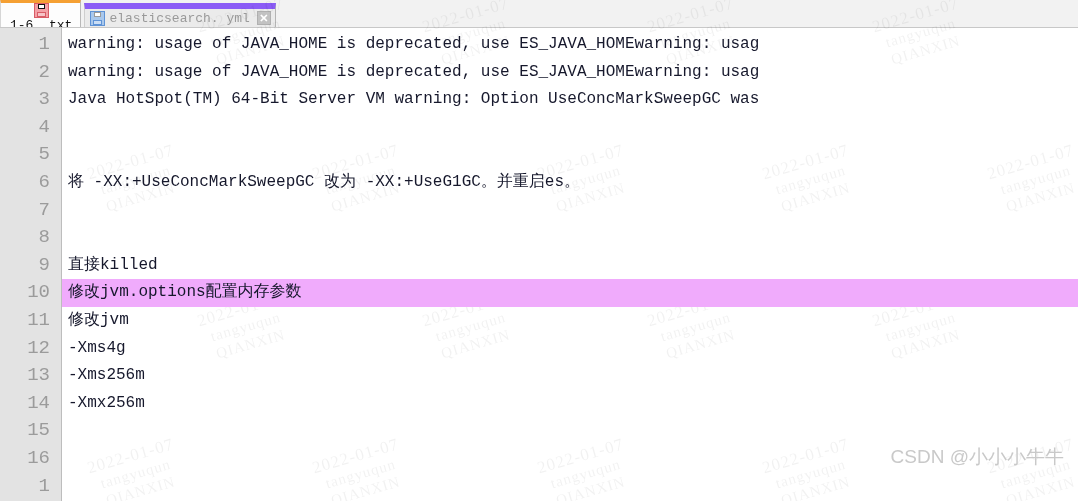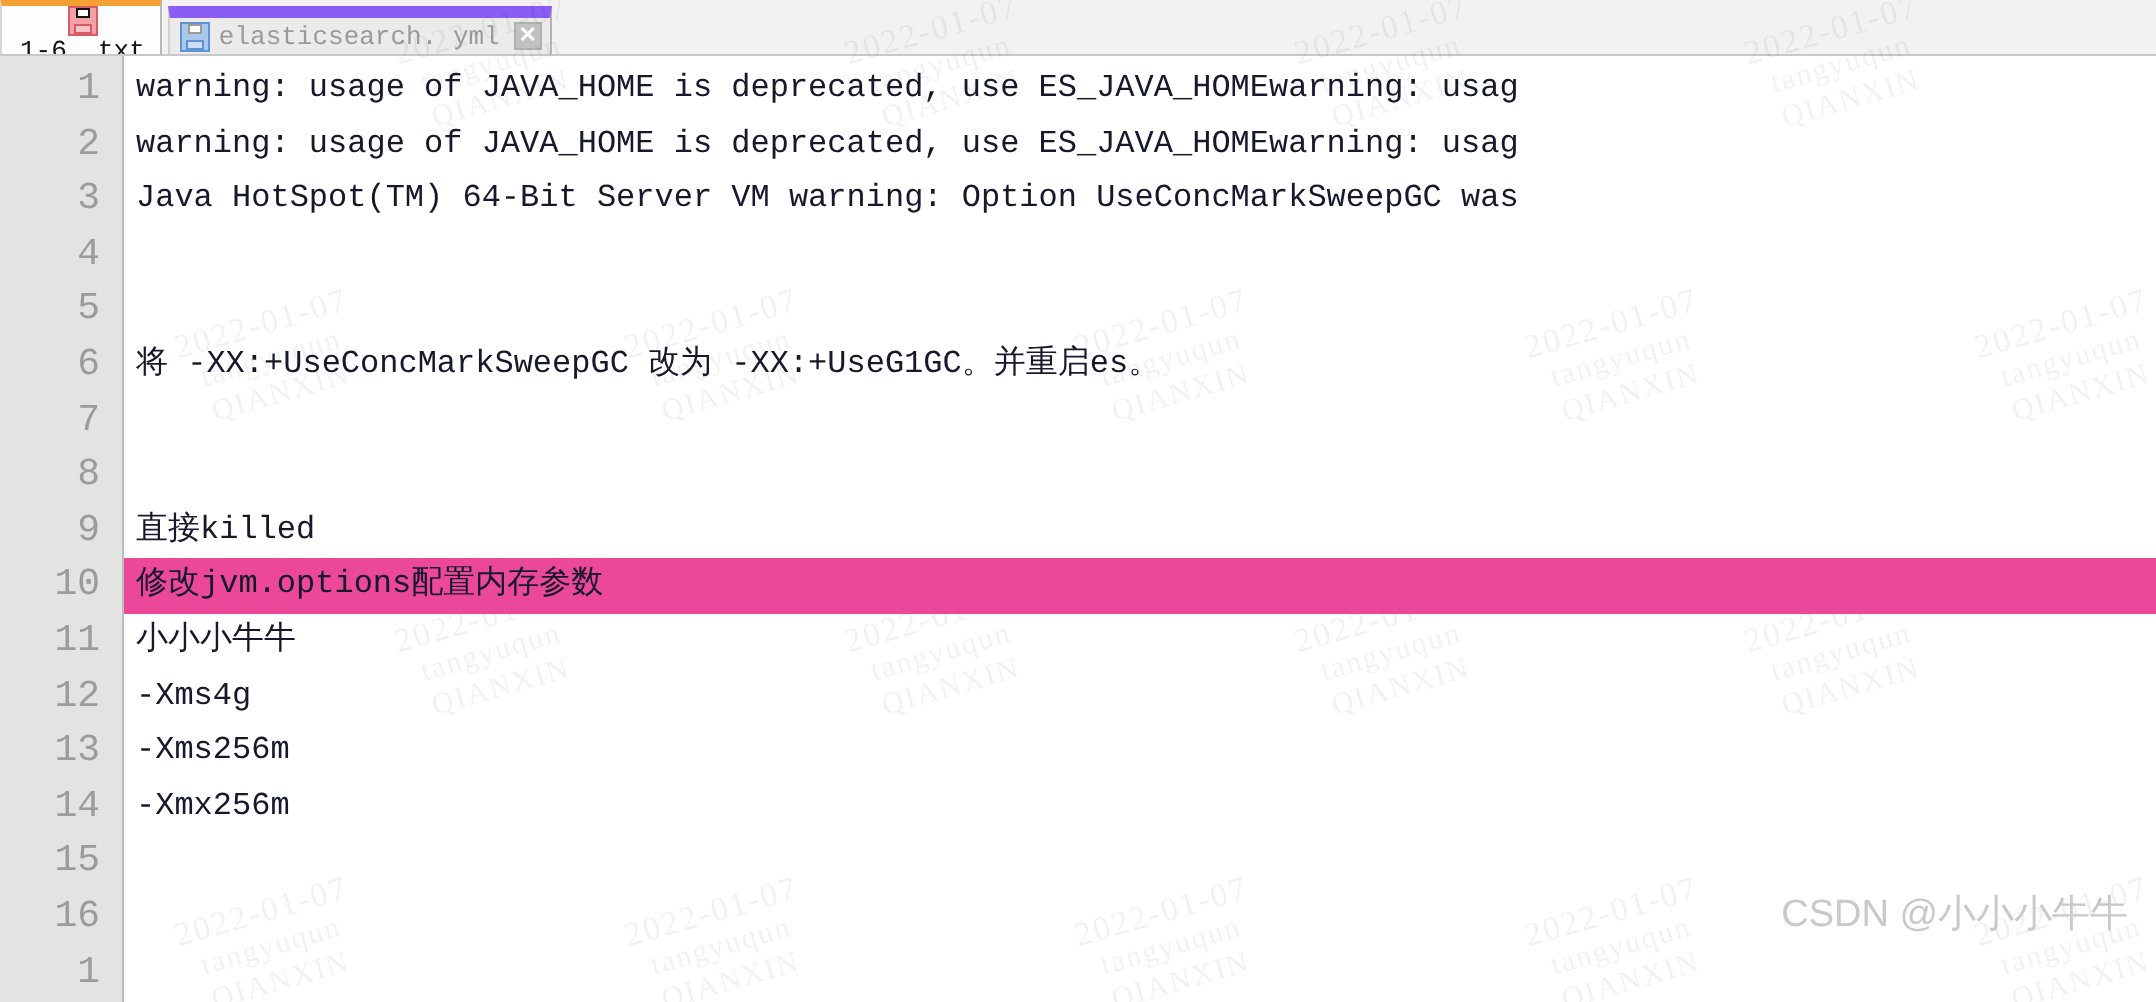--- a/index.html
+++ b/index.html
@@ -154,21 +154,21 @@
     line-height: 27.6px;
     white-space: pre;
     font-family: "Liberation Mono", "DejaVu Sans Mono", monospace;
     font-size: 16px;
     color: #16182c;
     padding-left: 6px;
     box-sizing: border-box;
     z-index: 2;
   }
   .codeline.current {
-    background: #ec4899;
+    background: #f0abfc;
     margin-left: -62px;
     padding-left: 68px;
     width: calc(100% + 62px);
   }
 
   
   #watermarks {
     position: absolute;
     left: 0; top: 0;
     width: 1078px; height: 501px;
@@ -246,21 +246,21 @@
         <div class="codeline">warning: usage of JAVA_HOME is deprecated, use ES_JAVA_HOMEwarning: usag</div>
         <div class="codeline">warning: usage of JAVA_HOME is deprecated, use ES_JAVA_HOMEwarning: usag</div>
         <div class="codeline">Java HotSpot(TM) 64-Bit Server VM warning: Option UseConcMarkSweepGC was</div>
         <div class="codeline"></div>
         <div class="codeline"></div>
         <div class="codeline">将 -XX:+UseConcMarkSweepGC 改为 -XX:+UseG1GC。并重启es。</div>
         <div class="codeline"></div>
         <div class="codeline"></div>
         <div class="codeline">直接killed</div>
         <div class="codeline current">修改jvm.options配置内存参数</div>
-        <div class="codeline">小小小牛牛</div>
+        <div class="codeline">修改jvm</div>
         <div class="codeline">-Xms4g</div>
         <div class="codeline">-Xms256m</div>
         <div class="codeline">-Xmx256m</div>
         <div class="codeline"></div>
       </div>
   </div>
 
   <div id="watermarks">
       <div class="wm" style="left: 195px; top: 18px;">
         <div class="l1">2022-01-07</div>

